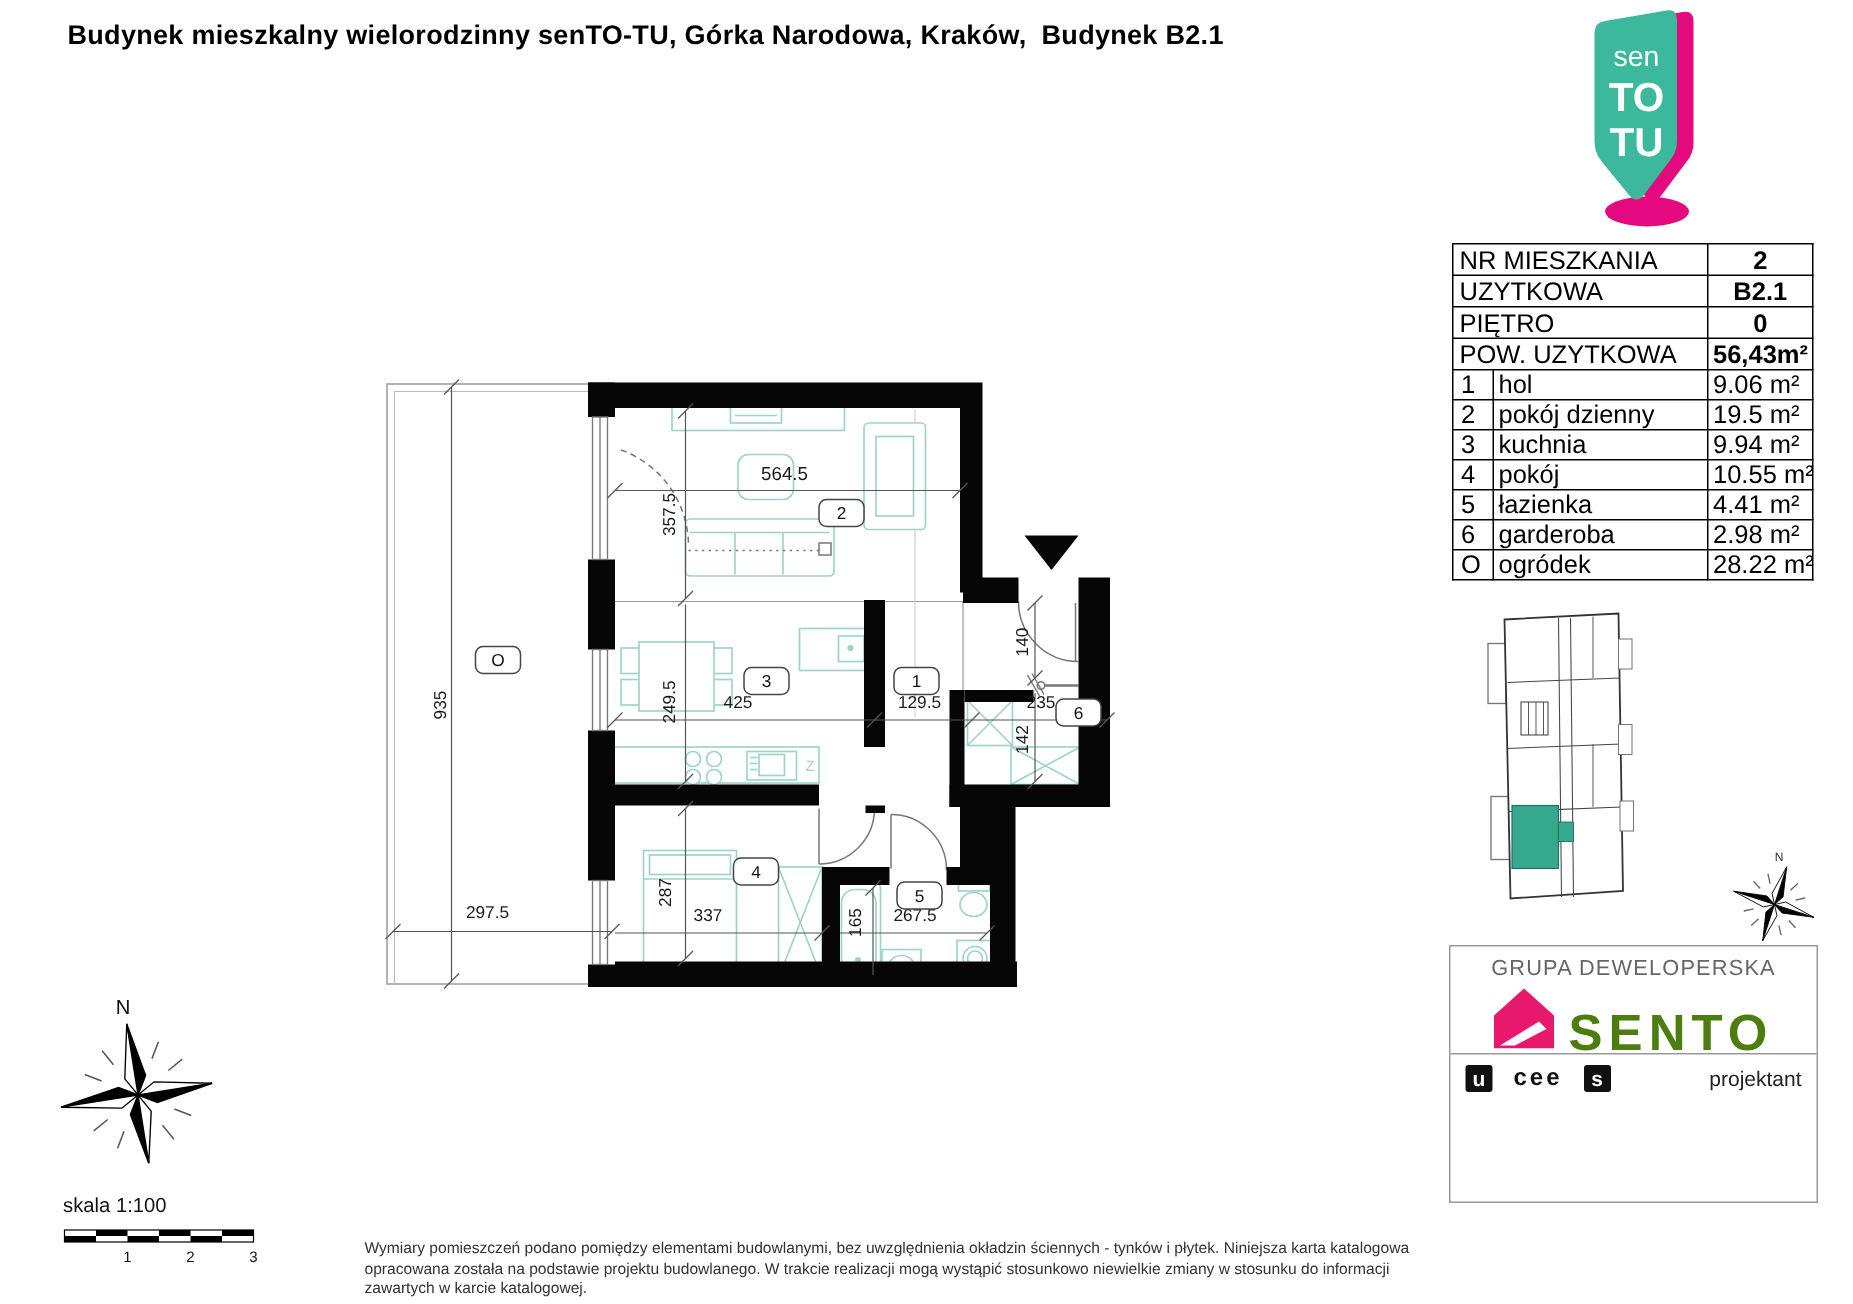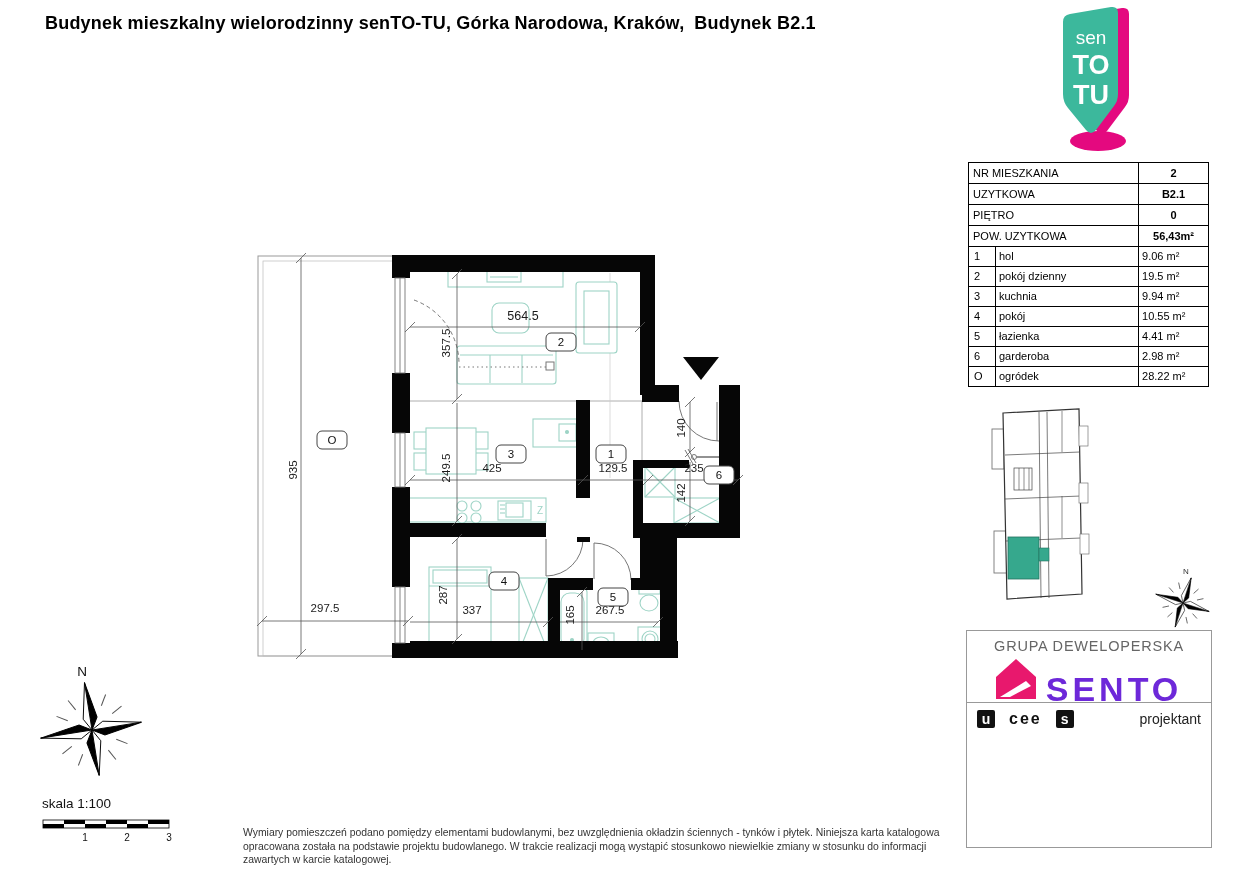--- a/index.html
+++ b/index.html
@@ -5,36 +5,36 @@
   html,body{margin:0;padding:0;background:#fff;}
   .page{position:relative;width:1235px;height:869px;background:#fff;overflow:hidden;
         font-family:"Liberation Sans", sans-serif;color:#000;}
   
   .title{position:absolute;left:45px;top:13px;font-size:18px;font-weight:700;letter-spacing:0.2px;white-space:nowrap;}
   .title .suffix{margin-left:10px;font-weight:700;text-align:right;}
   
   .pin-logo{position:absolute;left:1046px;top:2px;}
   
   table.info{position:absolute;left:968px;top:162px;width:240px;border-collapse:collapse;table-layout:fixed;}
-  table.info td{border:1px solid #000;font-size:11px;padding:0 3px;height:19px;line-height:13px;overflow:hidden;white-space:nowrap;}
+  table.info td{border:1px solid #000;font-size:17px;padding:0 3px;height:19px;line-height:13px;overflow:hidden;white-space:nowrap;}
   table.info tr.toprow td{height:20px;}
   table.info td.lbl{padding-left:4px;}
   table.info td.val{font-weight:700;text-align:center;}
   table.info td.sect{padding-left:3px;}
   table.info td.no{text-align:left;padding-left:5px;}
   table.info td.ar{text-align:left;padding-right:5px;}
   
   svg.plan{position:absolute;left:0;top:0;}
   
   .disclaimer{position:absolute;left:243px;top:826px;width:697px;font-size:10.4px;line-height:13.5px;color:#333;}
   
-  .dev-box{position:absolute;left:966px;top:630px;width:246px;height:218px;border:1px solid #999;background:#fff;box-sizing:border-box;}
+  .dev-box{position:absolute;left:966px;top:630px;width:246px;height:172px;border:1px solid #999;background:#fff;box-sizing:border-box;}
   .dev-head{margin-top:7px;text-align:center;font-size:14.5px;letter-spacing:0.8px;color:#666;}
   .dev-logo-row{display:flex;align-items:center;justify-content:center;gap:10px;height:46px;margin-top:2px;}
-  .sento-word{font-size:34px;font-weight:700;color:#6d28d9;letter-spacing:4px;margin-top:20px;}
+  .sento-word{font-size:34px;font-weight:700;color:#4d7c0f;letter-spacing:4px;margin-top:20px;}
   .dev-addr{border-top:1px solid #999;margin-top:6px;padding:7px 10px 6px 10px;font-size:12.8px;line-height:17px;color:#3d3d3d;}
   .dev-foot{border-top:1px solid #999;padding:7px 10px;display:flex;align-items:center;justify-content:space-between;}
   .ucees{display:inline-flex;align-items:center;gap:1px;font-weight:700;}
   .ucees .ub{display:inline-block;width:18px;height:18px;background:#111;color:#fff;font-size:14px;line-height:18px;text-align:center;border-radius:2px;}
   .ucees .uc{font-size:16px;letter-spacing:2px;color:#111;padding:0 13px;}
   .proj{font-size:14px;color:#222;}
 </style>
 </head>
 <body>
 

